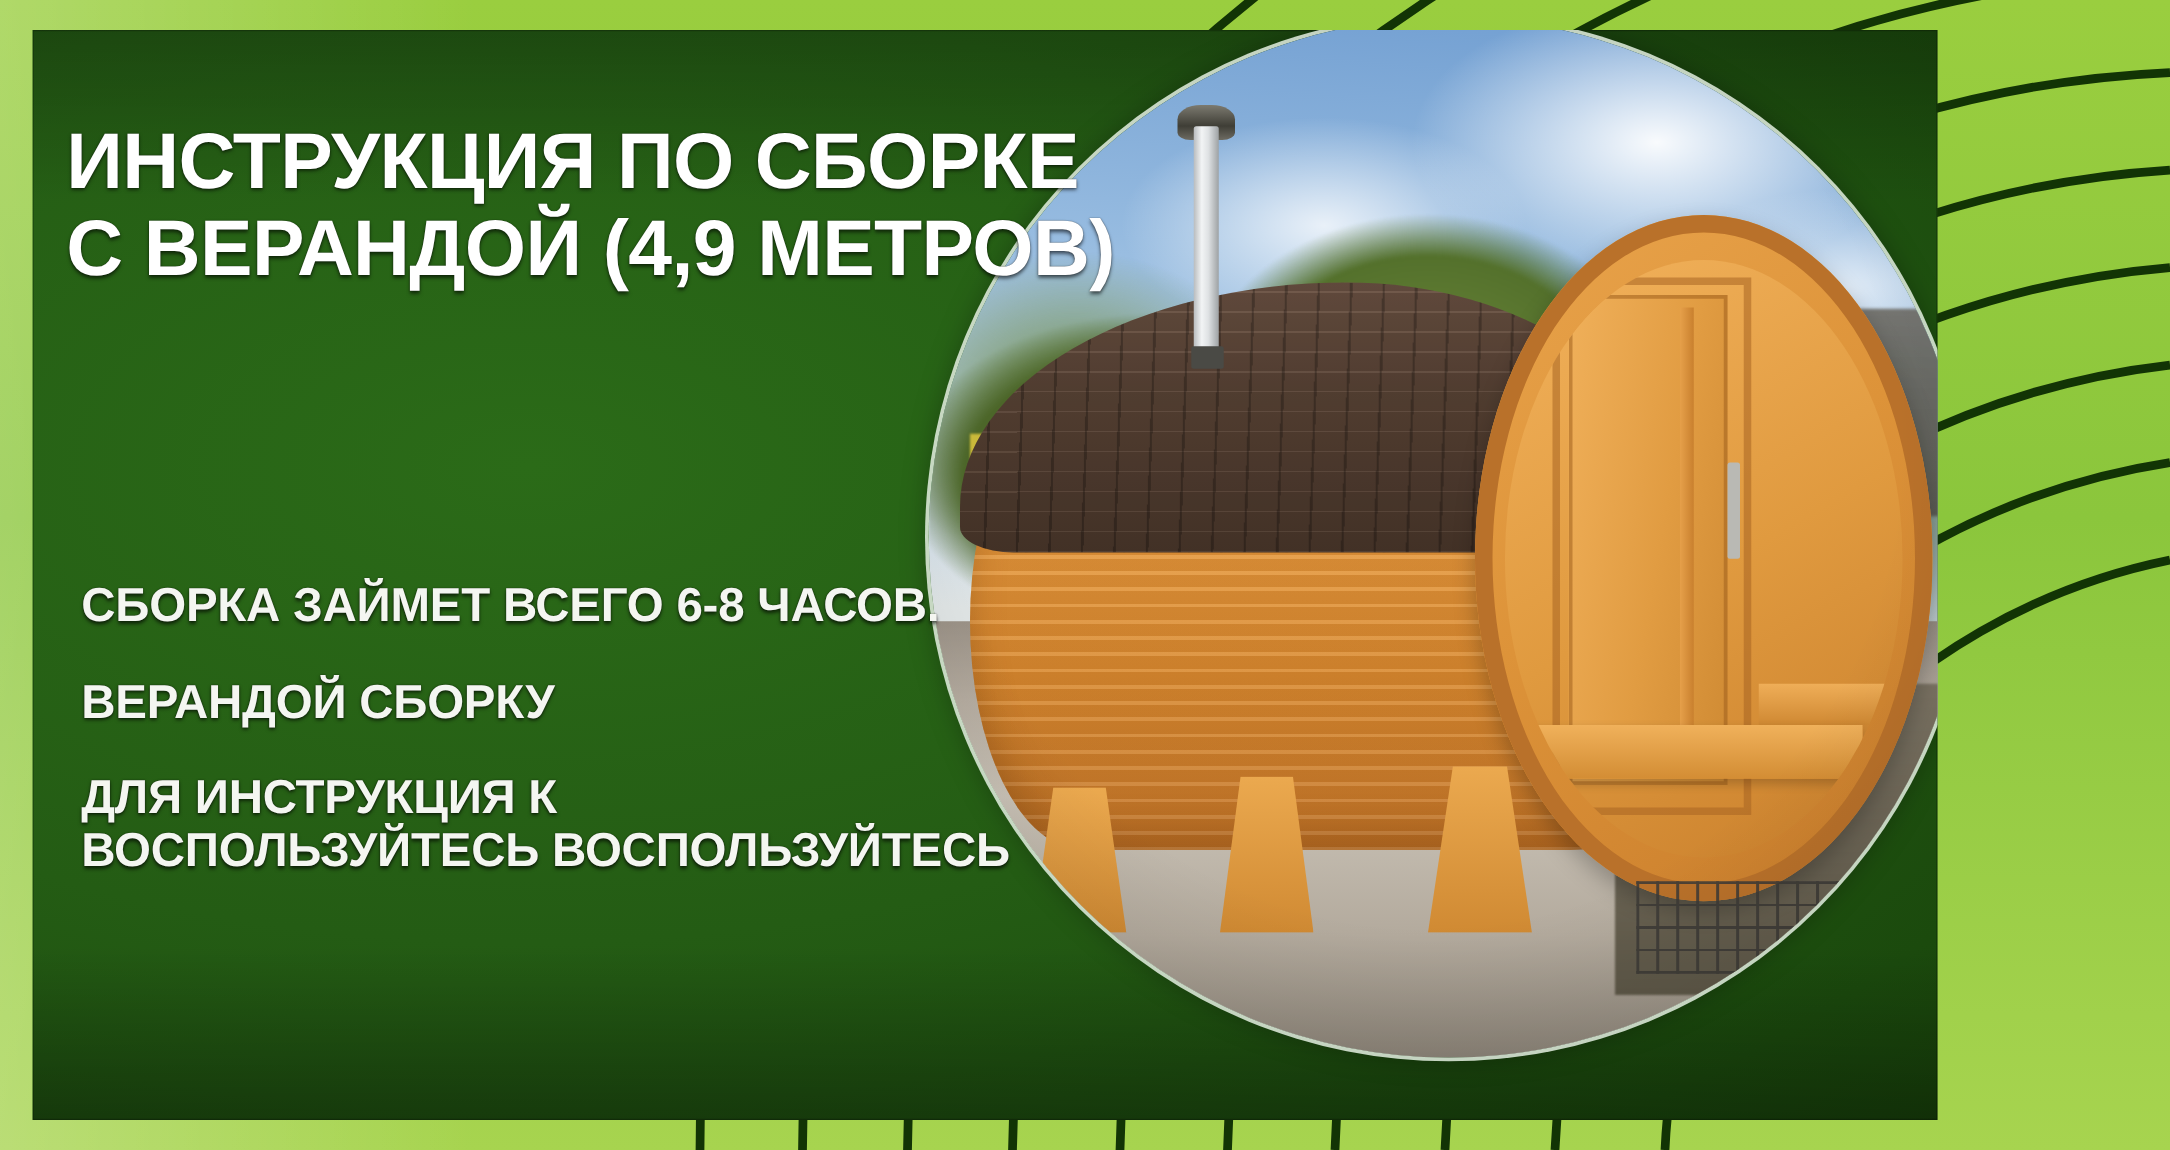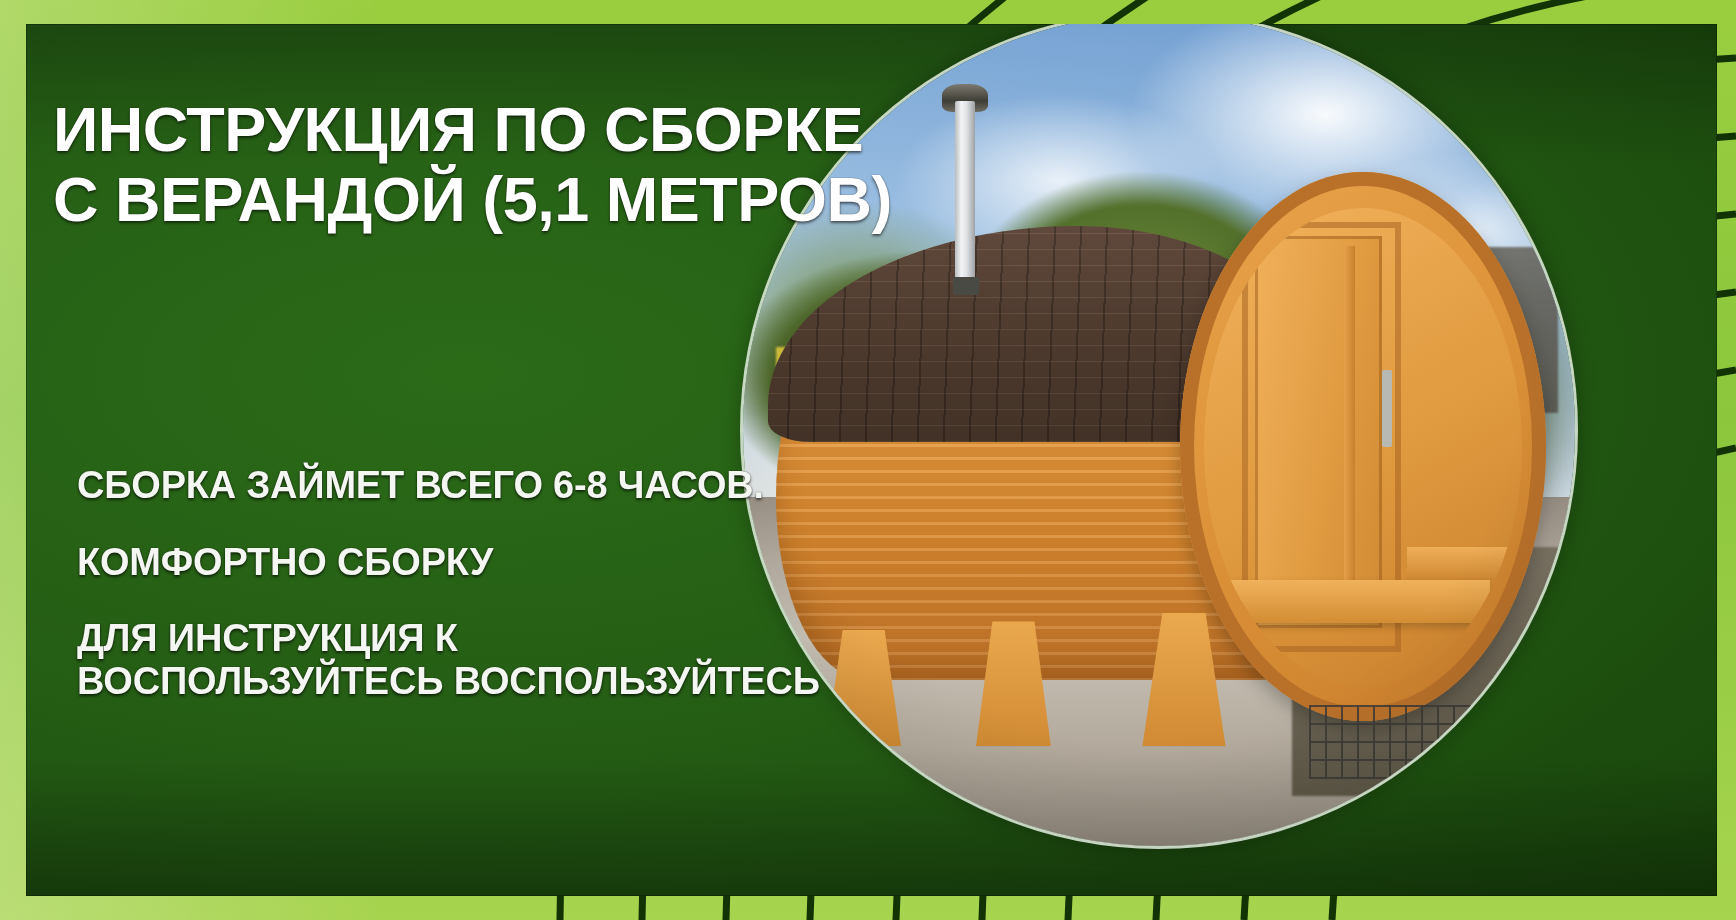--- a/index.html
+++ b/index.html
@@ -26,21 +26,21 @@
   }
 
   
   .arcs{position:absolute;inset:0;overflow:hidden;}
   .arcs svg{position:absolute;top:0;left:0;width:1736px;height:920px;}
 
   
   .panel{
     position:absolute;
     left:26px;top:24px;
-    width:1691px;height:872px;
+    width:1524px;height:872px;
     overflow:hidden;
     background:
       radial-gradient(130% 115% at 26% 40%, #2b6b18 0%, #245c14 38%, #1b4a0d 68%, #123405 100%);
     box-shadow:0 0 0 1px rgba(0,0,0,.25) inset;
   }
   .panel::before{
     content:"";position:absolute;inset:0;
     background:linear-gradient(180deg,rgba(0,0,0,.22) 0%,rgba(0,0,0,0) 16%,rgba(0,0,0,0) 84%,rgba(0,0,0,.30) 100%);
     pointer-events:none;
   }
@@ -67,21 +67,21 @@
     left:35px;top:440px;
     width:760px;
     z-index:6;
     color:#f4f6f1;
     font-size:38px;
     font-weight:bold;
     line-height:1.12;
     letter-spacing:-0.2px;
     text-shadow:0 2px 3px rgba(0,0,0,.6), 0 0 1px rgba(0,0,0,.8);
   }
-  .para{margin:0 0 34px 16px;white-space:nowrap;}
+  .para{margin:0 0 34px 4px;white-space:nowrap;}
   .para:last-child{margin-bottom:0;}
   .para .l{display:block;}
 
   
   .photo-circle{
     position:absolute;
     left:717px;top:-10px;
     width:832px;height:832px;
     border-radius:50%;
     overflow:hidden;
@@ -310,29 +310,29 @@
         <div class="leg leg2"></div>
         <div class="leg leg3"></div>
 
         <div class="railing"></div>
         <div class="photo-shade"></div>
       </div>
     </div>
 
     <h1 class="headline">
       <span class="l">ИНСТРУКЦИЯ ПО СБОРКЕ</span>
-      <span class="l">С ВЕРАНДОЙ (5,1 МЕТРОВ)</span>
+      <span class="l">С ВЕРАНДОЙ (4,9 МЕТРОВ)</span>
     </h1>
 
     <div class="body-block">
       <p class="para">
         <span class="l">СБОРКА ЗАЙМЕТ ВСЕГО 6-8 ЧАСОВ.</span>
       </p>
       <p class="para">
-        <span class="l">КОМФОРТНО СБОРКУ</span>
+        <span class="l">ВЕРАНДОЙ СБОРКУ</span>
       </p>
       <p class="para">
         <span class="l">ДЛЯ ИНСТРУКЦИЯ К</span>
         <span class="l">ВОСПОЛЬЗУЙТЕСЬ ВОСПОЛЬЗУЙТЕСЬ</span>
       </p>
     </div>
 
   </div>
 </div>
 

